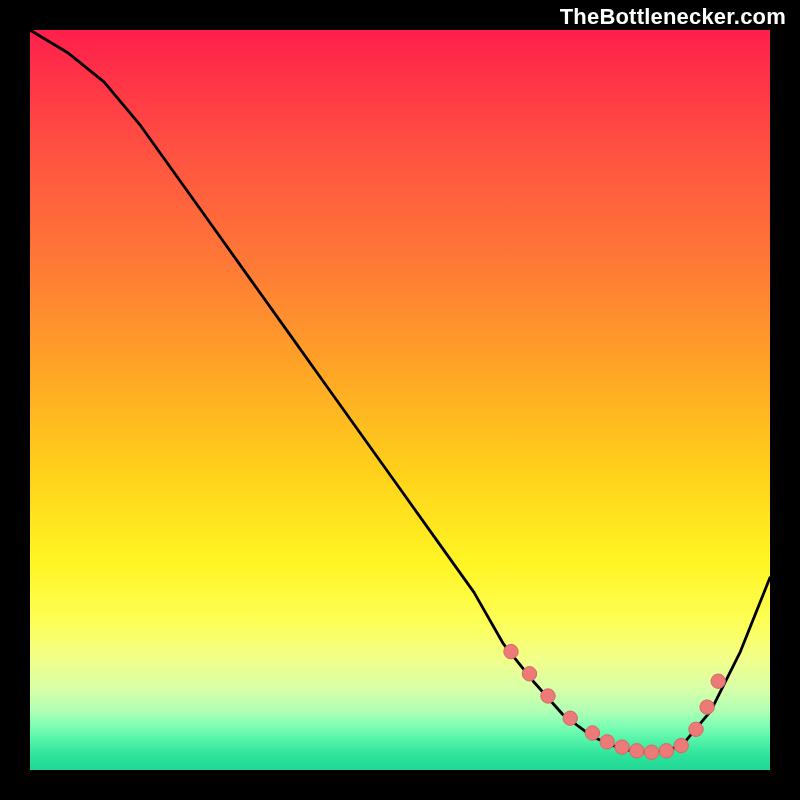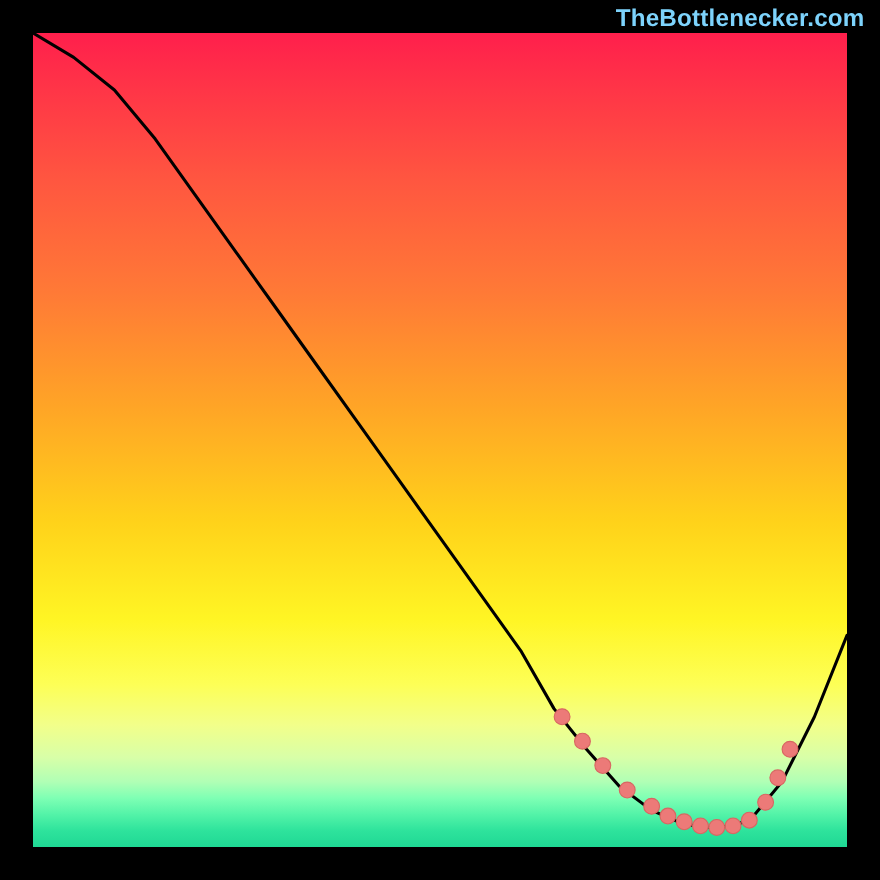--- a/index.html
+++ b/index.html
@@ -10,21 +10,21 @@
     background: #000;
     position: relative;
   }
   .attribution {
     position: absolute;
     top: 4px;
     right: 14px;
     font-family: Arial, Helvetica, sans-serif;
     font-size: 22px;
     font-weight: 600;
-    color: #7dd3fc;
+    color: #ffffff;
     letter-spacing: 0.2px;
   }
   .plot {
     position: absolute;
     left: 30px;
     top: 30px;
     width: 740px;
     height: 740px;
     overflow: hidden;
   }

